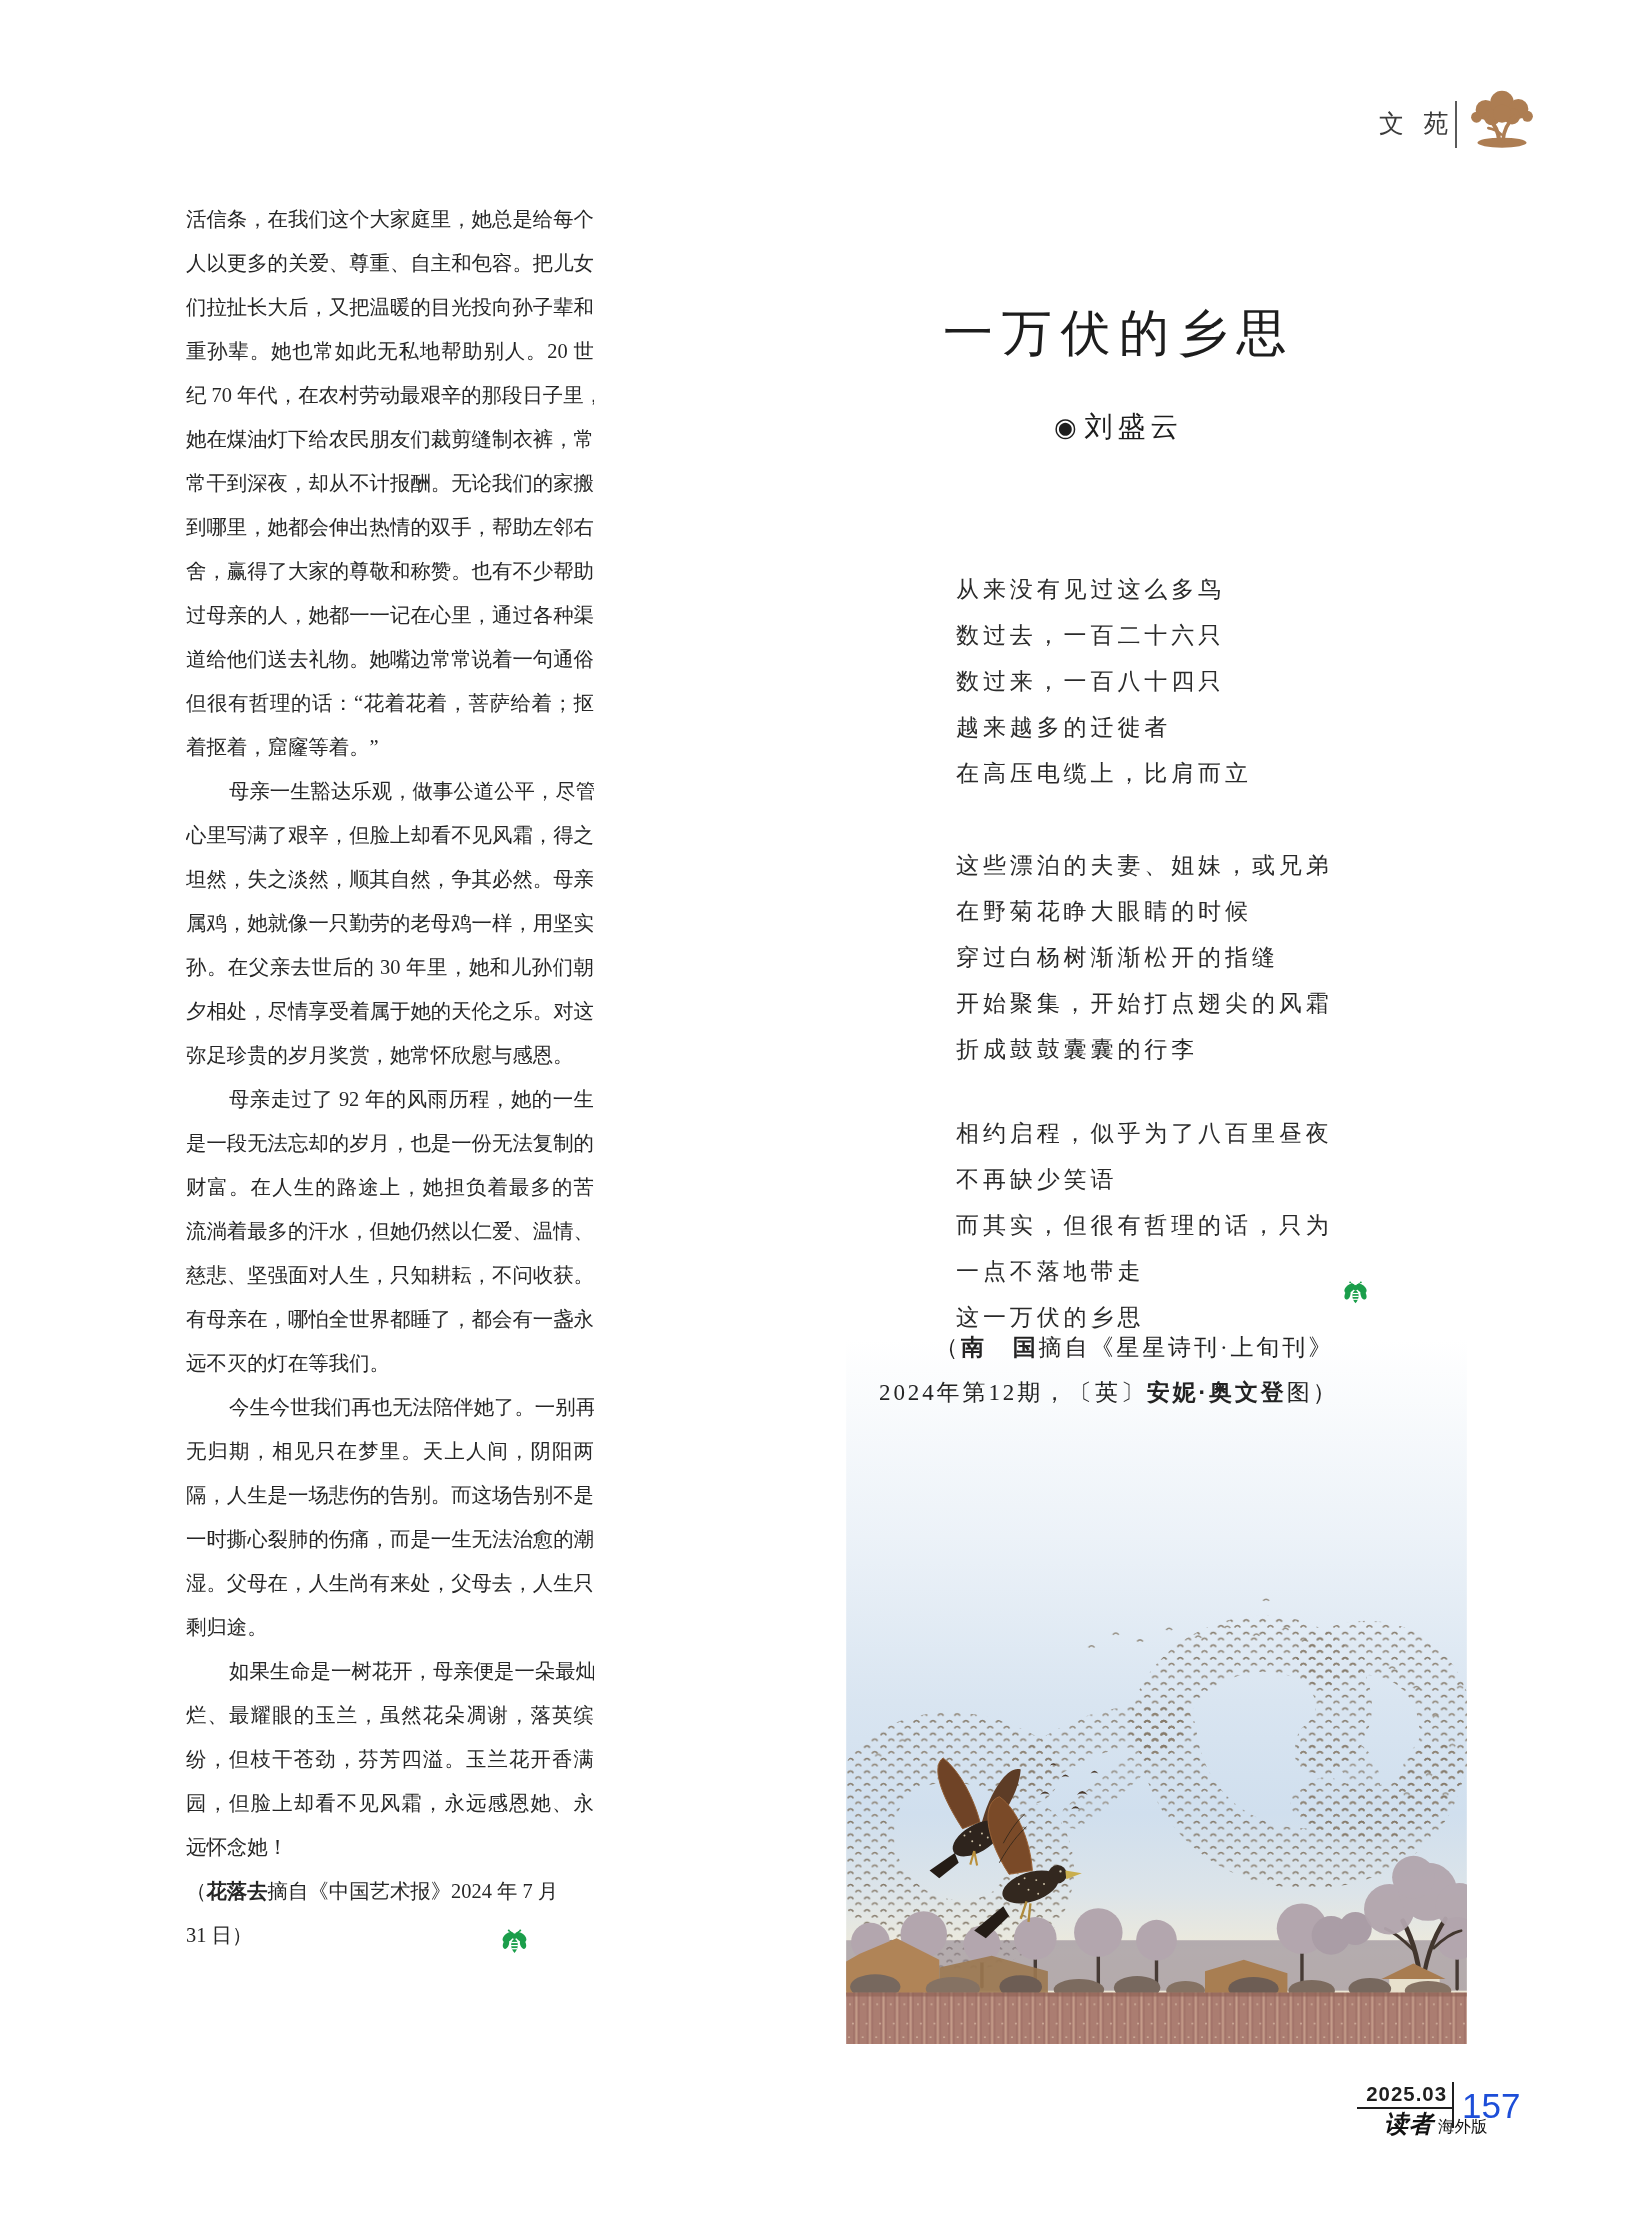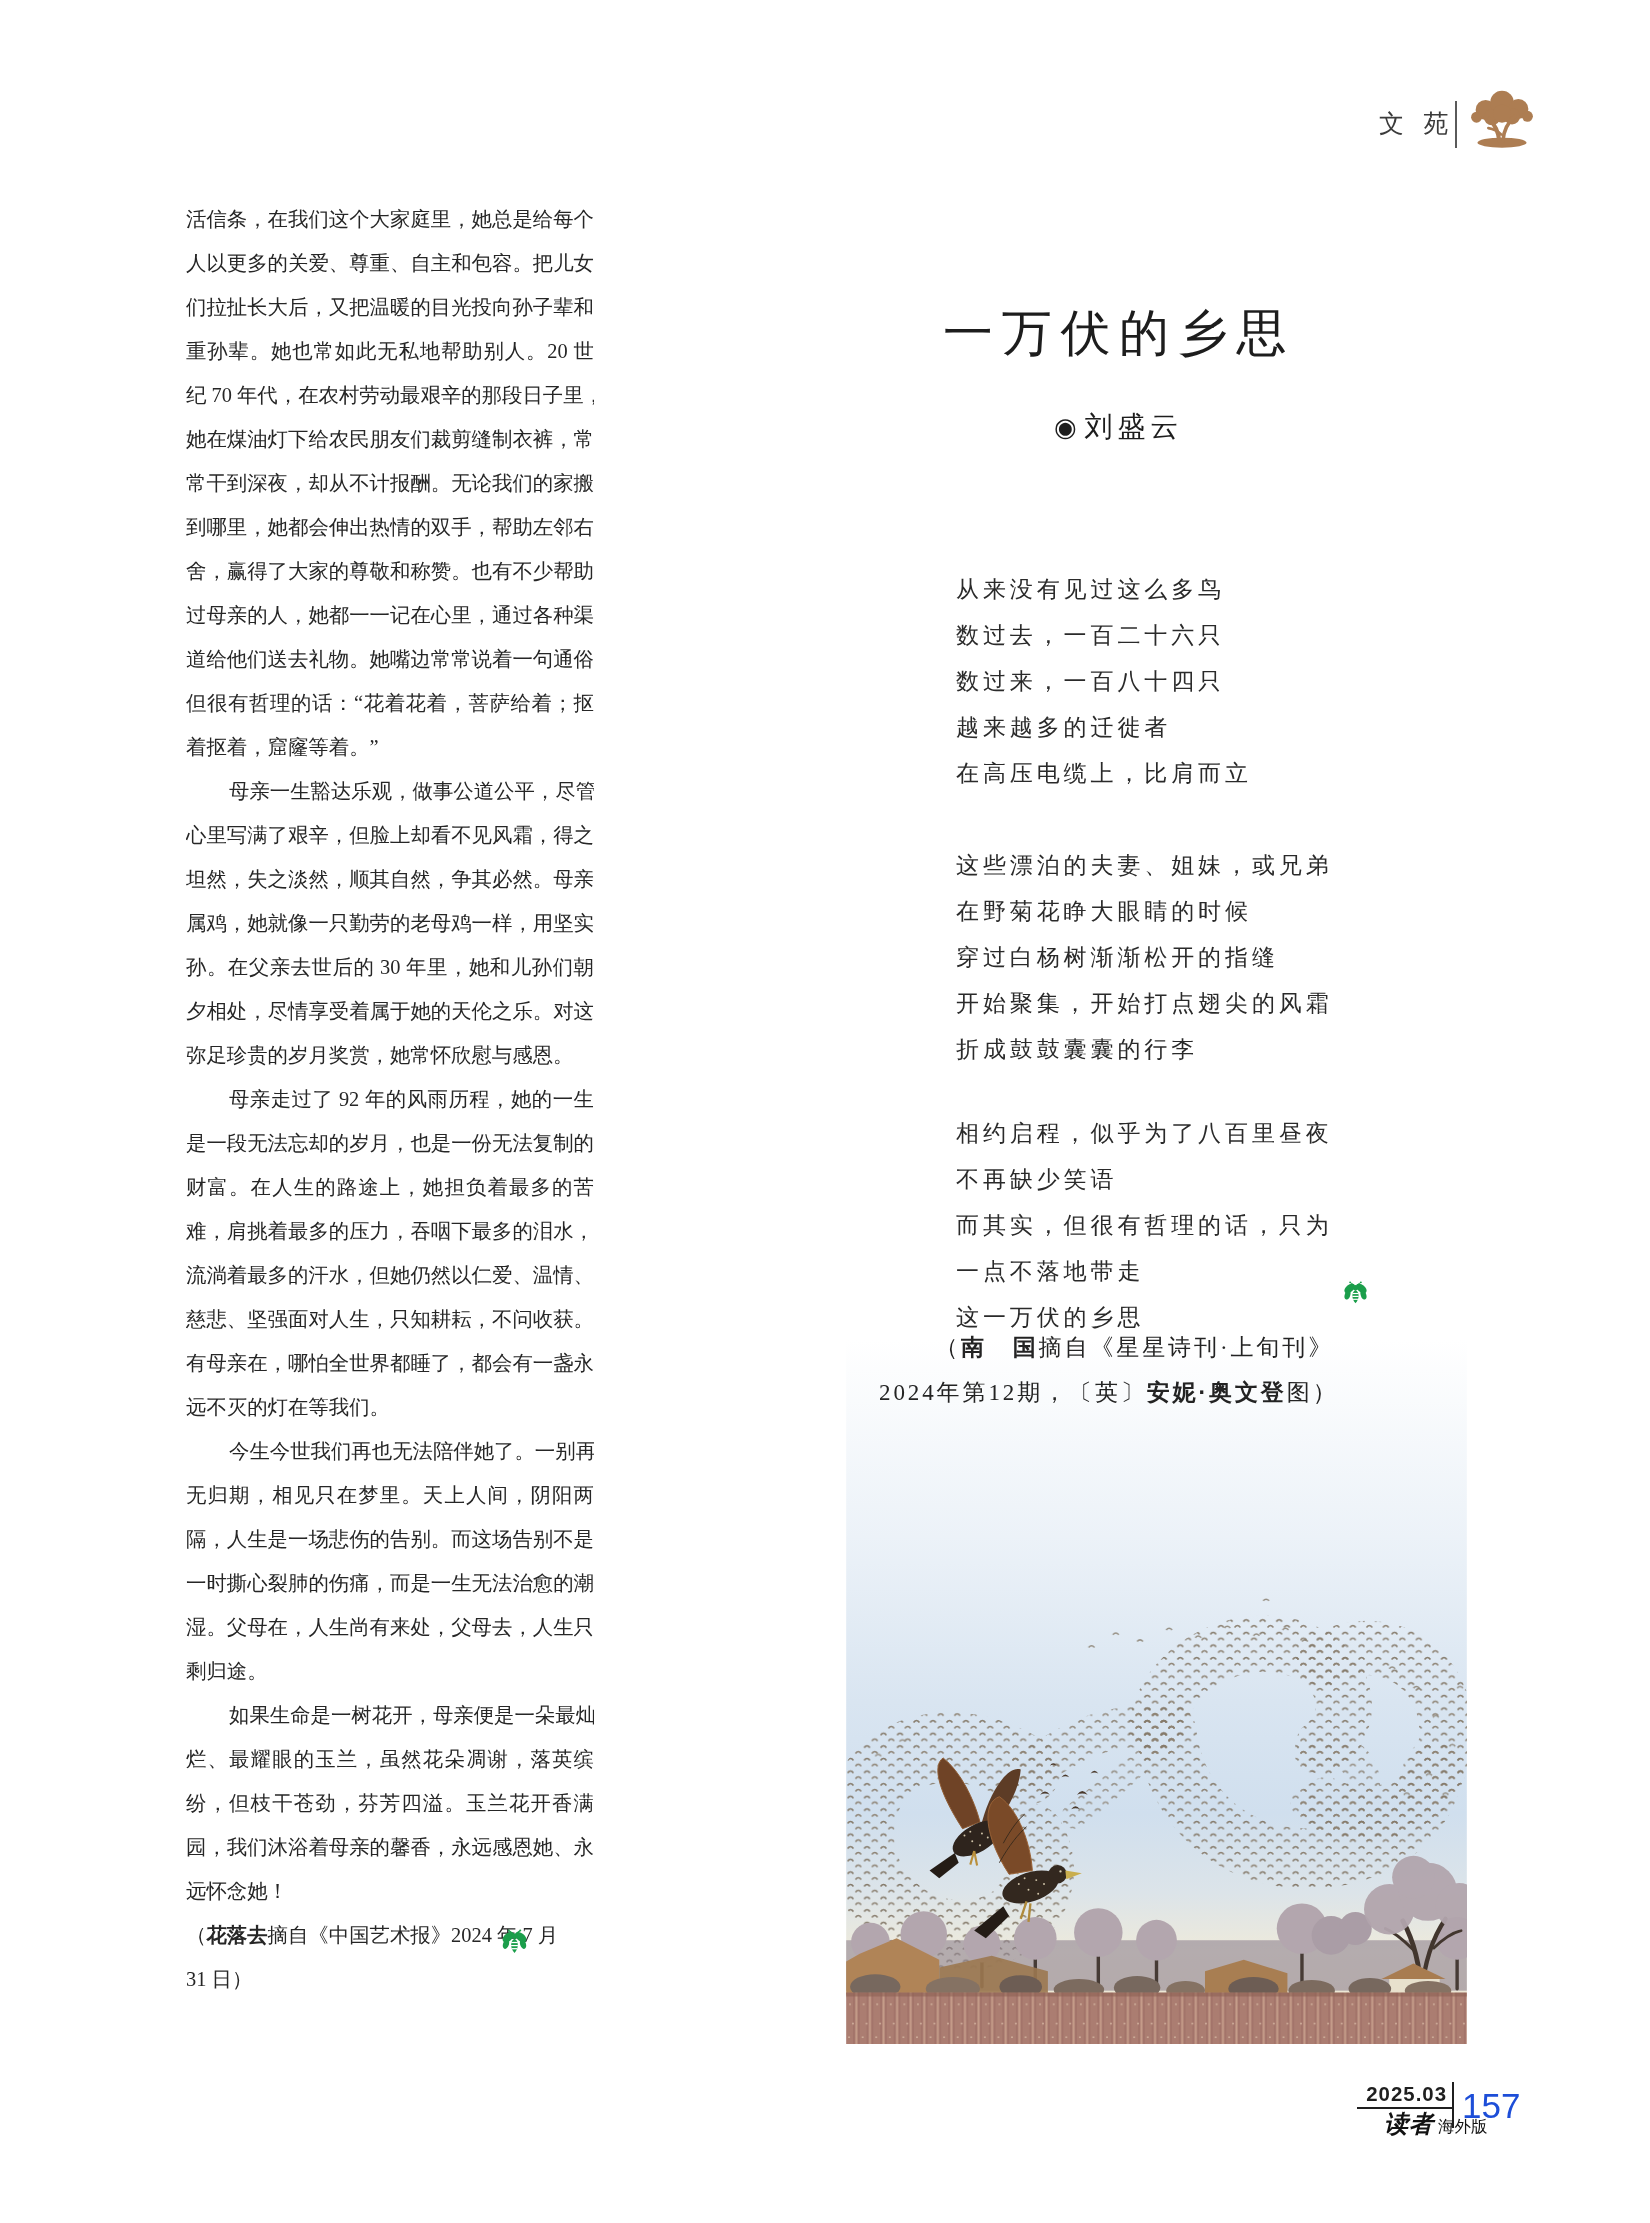--- a/index.html
+++ b/index.html
@@ -102,35 +102,34 @@
         <div class="line indent">母亲一生豁达乐观，做事公道公平，尽管</div>
         <div class="line">心里写满了艰辛，但脸上却看不见风霜，得之</div>
         <div class="line">坦然，失之淡然，顺其自然，争其必然。母亲</div>
         <div class="line">属鸡，她就像一只勤劳的老母鸡一样，用坚实</div>
         <div class="line">孙。在父亲去世后的 30 年里，她和儿孙们朝</div>
         <div class="line">夕相处，尽情享受着属于她的天伦之乐。对这</div>
         <div class="line short">弥足珍贵的岁月奖赏，她常怀欣慰与感恩。</div>
         <div class="line indent">母亲走过了 92 年的风雨历程，她的一生</div>
         <div class="line">是一段无法忘却的岁月，也是一份无法复制的</div>
         <div class="line">财富。在人生的路途上，她担负着最多的苦</div>
-        <div class="line">难，肩挑着最多的压力，吞咽下最多的泪水，</div>
         <div class="line">流淌着最多的汗水，但她仍然以仁爱、温情、</div>
         <div class="line">慈悲、坚强面对人生，只知耕耘，不问收获。</div>
         <div class="line">有母亲在，哪怕全世界都睡了，都会有一盏永</div>
         <div class="line short">远不灭的灯在等我们。</div>
         <div class="line indent">今生今世我们再也无法陪伴她了。一别再</div>
         <div class="line">无归期，相见只在梦里。天上人间，阴阳两</div>
         <div class="line">隔，人生是一场悲伤的告别。而这场告别不是</div>
         <div class="line">一时撕心裂肺的伤痛，而是一生无法治愈的潮</div>
         <div class="line">湿。父母在，人生尚有来处，父母去，人生只</div>
         <div class="line short">剩归途。</div>
         <div class="line indent">如果生命是一树花开，母亲便是一朵最灿</div>
         <div class="line">烂、最耀眼的玉兰，虽然花朵凋谢，落英缤</div>
         <div class="line">纷，但枝干苍劲，芬芳四溢。玉兰花开香满</div>
-        <div class="line">园，我们沐浴着母亲的馨香，永远感恩她、永</div>
+        <div class="line">园，但脸上却看不见风霜，永远感恩她、永</div>
         <div class="line short">远怀念她！</div>
       </div>
     <div class="line short">
       <span>（</span><span class="bhei">花落去</span><span>摘自《中国艺术报》2024 年 7 月</span>
     </div>
     <div class="line short">31 日）</div>
   </div>
 
   <svg class="bee" id="bee-article" viewBox="0 0 40 40">
     <g fill="#1b9e4b">

